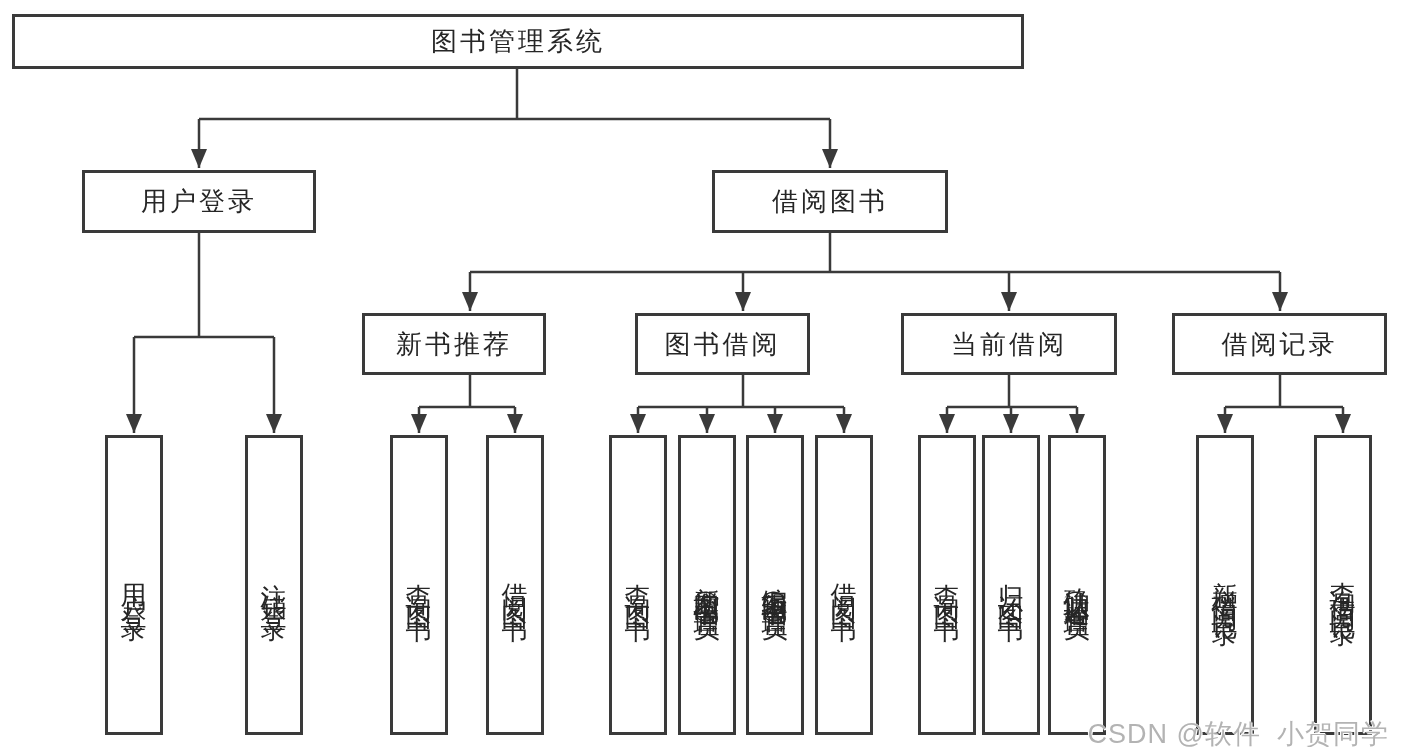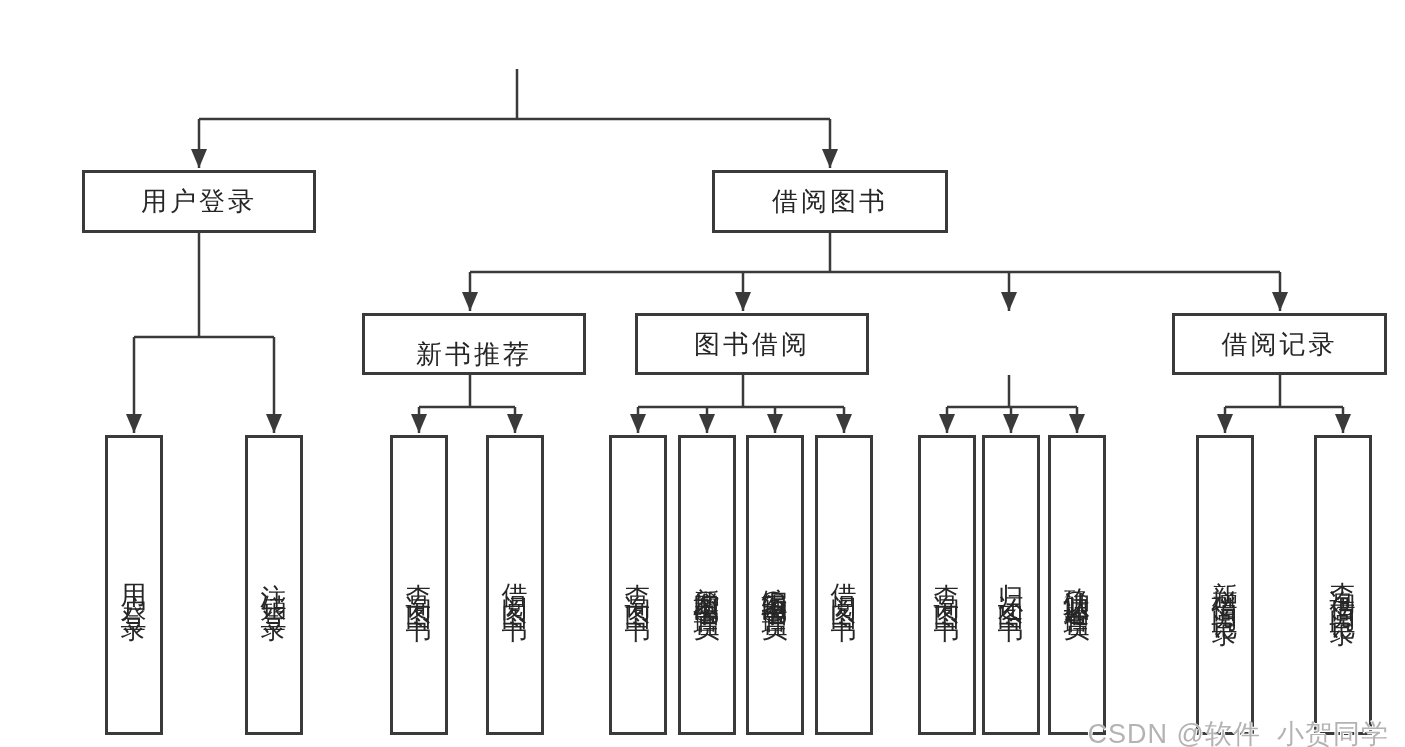--- a/index.html
+++ b/index.html
@@ -30,22 +30,22 @@
   }
   .h-node {
     font-size: 26px;
     letter-spacing: 3px;
     white-space: nowrap;
   }
   .root-node { left: 12px; top: 14px; width: 1012px; height: 55px; }
   .l1-a { left: 82px;  top: 170px; width: 234px; height: 63px; }
   .l1-b { left: 712px; top: 170px; width: 236px; height: 63px; }
   .l2   { top: 313px; height: 62px; }
-  .l2-a { left: 362px;  width: 224px; align-items: flex-end; }
-  .l2-b { left: 635px;  width: 234px; }
+  .l2-a { left: 362px;  width: 184px; }
+  .l2-b { left: 635px;  width: 175px; }
   .l2-c { left: 901px;  width: 216px; }
   .l2-d { left: 1172px; width: 215px; }
   .leaf { top: 435px; width: 58px; height: 300px; }
   .leaf .vtext {
     writing-mode: vertical-rl;
     text-orientation: mixed;
     font-size: 26px;
     line-height: 1;
     letter-spacing: 11px;
     color: #262626;
@@ -106,33 +106,39 @@
 
       <line x1="947" y1="407" x2="947" y2="433" marker-end="url(#ah)"></line>
       <line x1="1011" y1="407" x2="1011" y2="433" marker-end="url(#ah)"></line>
       <line x1="1077" y1="407" x2="1077" y2="433" marker-end="url(#ah)"></line>
 
       <line x1="1225" y1="407" x2="1225" y2="433" marker-end="url(#ah)"></line>
       <line x1="1343" y1="407" x2="1343" y2="433" marker-end="url(#ah)"></line>
     </g>
   </svg>
 
+  <div class="node h-node root-node">
+    <span>图书管理系统</span>
+  </div>
 
   <div class="node h-node l1-a">
     <span>用户登录</span>
   </div>
   <div class="node h-node l1-b">
     <span>借阅图书</span>
   </div>
 
   <div class="node h-node l2 l2-a">
     <span>新书推荐</span>
   </div>
   <div class="node h-node l2 l2-b">
     <span>图书借阅</span>
+  </div>
+  <div class="node h-node l2 l2-c">
+    <span>当前借阅</span>
   </div>
   <div class="node h-node l2 l2-d">
     <span>借阅记录</span>
   </div>
 
   <div class="node leaf" style="left:105px">
     <span class="vtext">用户登录</span>
   </div>
   <div class="node leaf" style="left:245px">
     <span class="vtext">注销登录</span>

